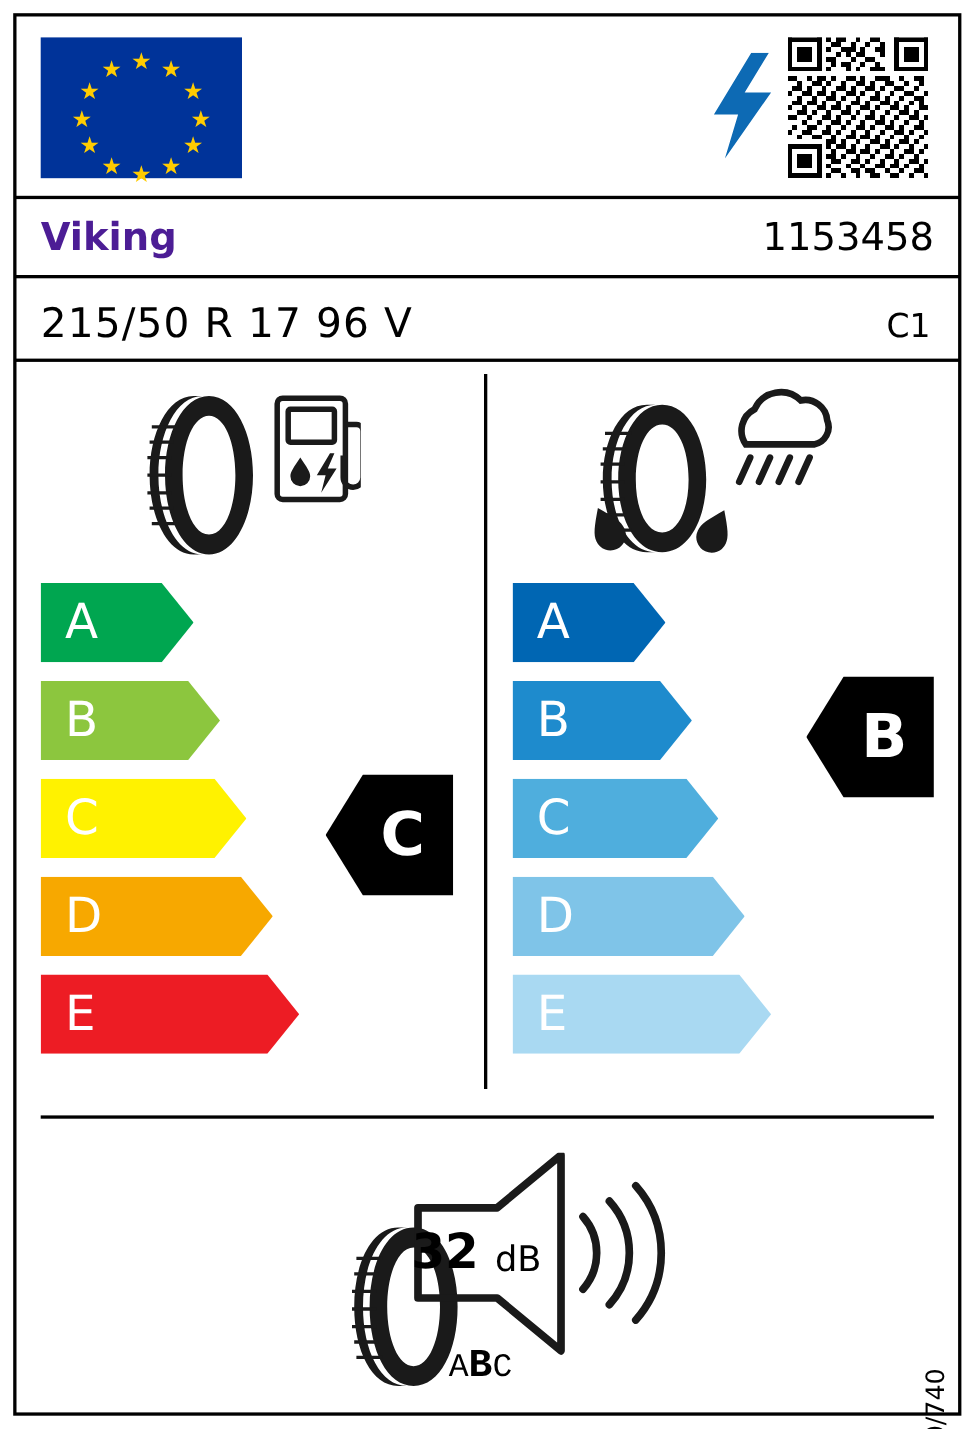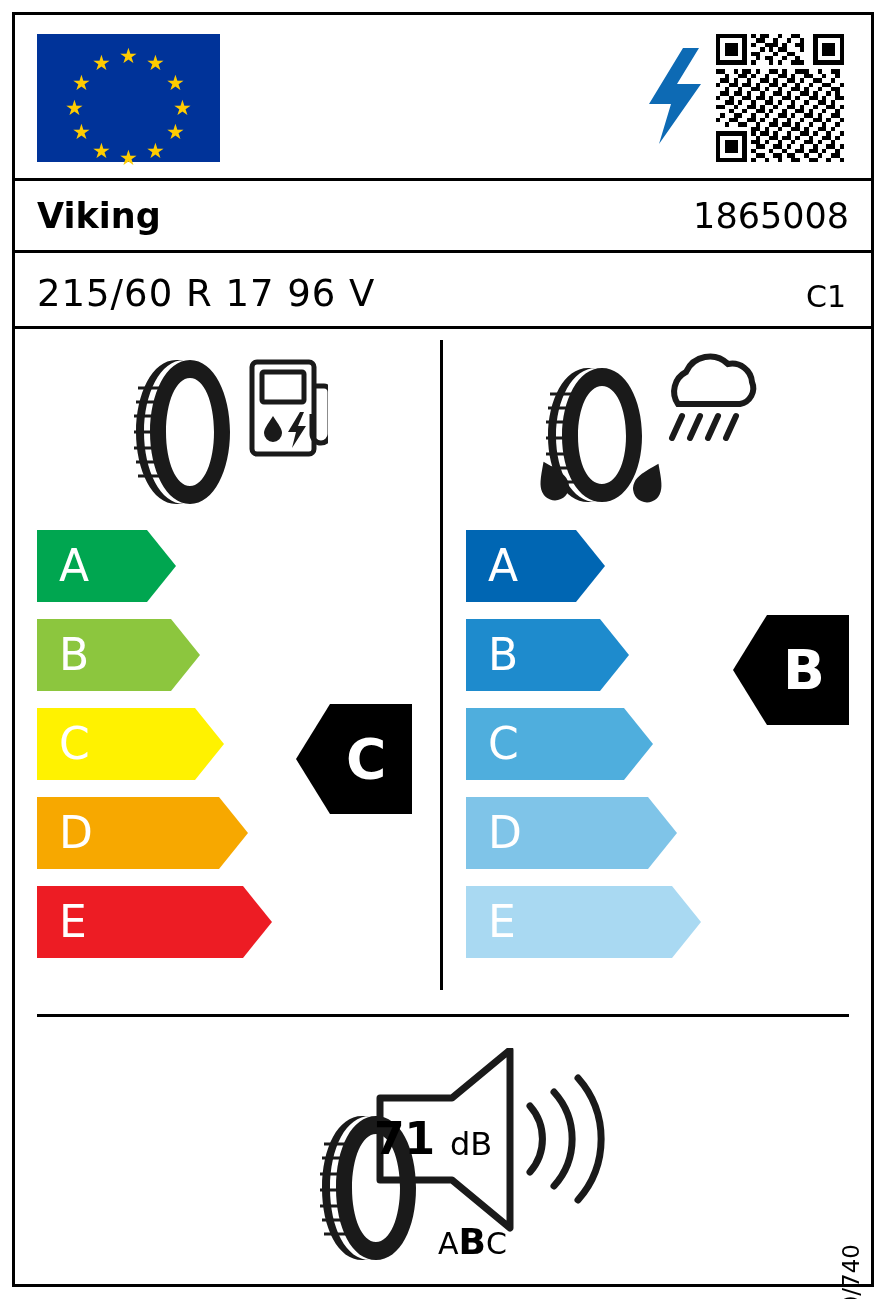--- a/index.html
+++ b/index.html
@@ -82,21 +82,21 @@
     background: #000;
     width: 3px;
   }
 
   .brand {
     position: absolute;
     left: 37px;
     top: 196px;
     font-size: 35px;
     font-weight: bold;
-    color: #000000;
+    color: #4c1d95;
     letter-spacing: 0px;
   }
   .article {
     position: absolute;
     right: 37px;
     top: 196px;
     font-size: 35px;
     color: #000;
     text-align: right;
   }
@@ -453,22 +453,22 @@
     </g>
   </svg>
 
   <div class="hr" style="left:14px; top:178px; width:858px;"></div>
   <div class="hr" style="left:14px; top:250px; width:858px;"></div>
   <div class="hr" style="left:14px; top:326px; width:858px;"></div>
   <div class="hr" style="left:37px; top:1014px; width:812px;"></div>
   <div class="vr" style="left:440px; top:340px; height:650px;"></div>
 
   <div class="brand">Viking</div>
-  <div class="article">1865008</div>
-  <div class="tyre-size">215/60 R 17 96 V</div>
+  <div class="article">1153458</div>
+  <div class="tyre-size">215/50 R 17 96 V</div>
   <div class="tyre-class">C1</div>
 
   <svg class="pictogram" style="left:128px; top:350px; width:200px; height:165px;" viewBox="0 0 200 165">
     <g fill="#1a1a1a">
       <path d="M62 10 C38 10 22 44 22 82 C22 120 38 154 62 154 C86 154 102 120 102 82 C102 44 86 10 62 10 Z M62 28 C76 28 86 52 86 82 C86 112 76 136 62 136 C48 136 38 112 38 82 C38 52 48 28 62 28 Z"></path>
       <path d="M56 10 C32 10 16 44 16 82 C16 120 32 154 56 154 L48 154 C24 154 8 120 8 82 C8 44 24 10 48 10 Z"></path>
       <g stroke="#1a1a1a" stroke-width="3">
         <line x1="10" y1="38" x2="34" y2="38"></line>
         <line x1="8" y1="52" x2="30" y2="52"></line>
         <line x1="6" y1="66" x2="28" y2="66"></line>
@@ -607,21 +607,21 @@
           <line x1="44" y1="186" x2="68" y2="186"></line>
         </g>
       </g>
       <polygon points="100,50 100,132 172,132 230,180 230,2 172,50" fill="none" stroke="#1a1a1a" stroke-width="7" stroke-linejoin="round"></polygon>
       <g fill="none" stroke="#1a1a1a" stroke-width="7" stroke-linecap="round">
         <path d="M250 58 a50 50 0 0 1 0 66"></path>
         <path d="M274 44 a70 70 0 0 1 0 94"></path>
         <path d="M298 30 a92 92 0 0 1 0 122"></path>
       </g>
     </svg>
-    <span class="db-value" style="left:362px; top:97px;">71</span>
+    <span class="db-value" style="left:362px; top:97px;">32</span>
     <span class="db-unit" style="left:438px; top:108px;">dB</span>
-    <div class="noise-classes" style="left:426px; top:206px;">
+    <div class="noise-classes" style="left:396px; top:206px;font-family:Liberation Mono, monospace;">
       <span>A</span><span class="sel">B</span><span>C</span>
     </div>
   </div>
 
   <div class="reg-number">2020/740</div>
 </div>
 
 </body></html>

